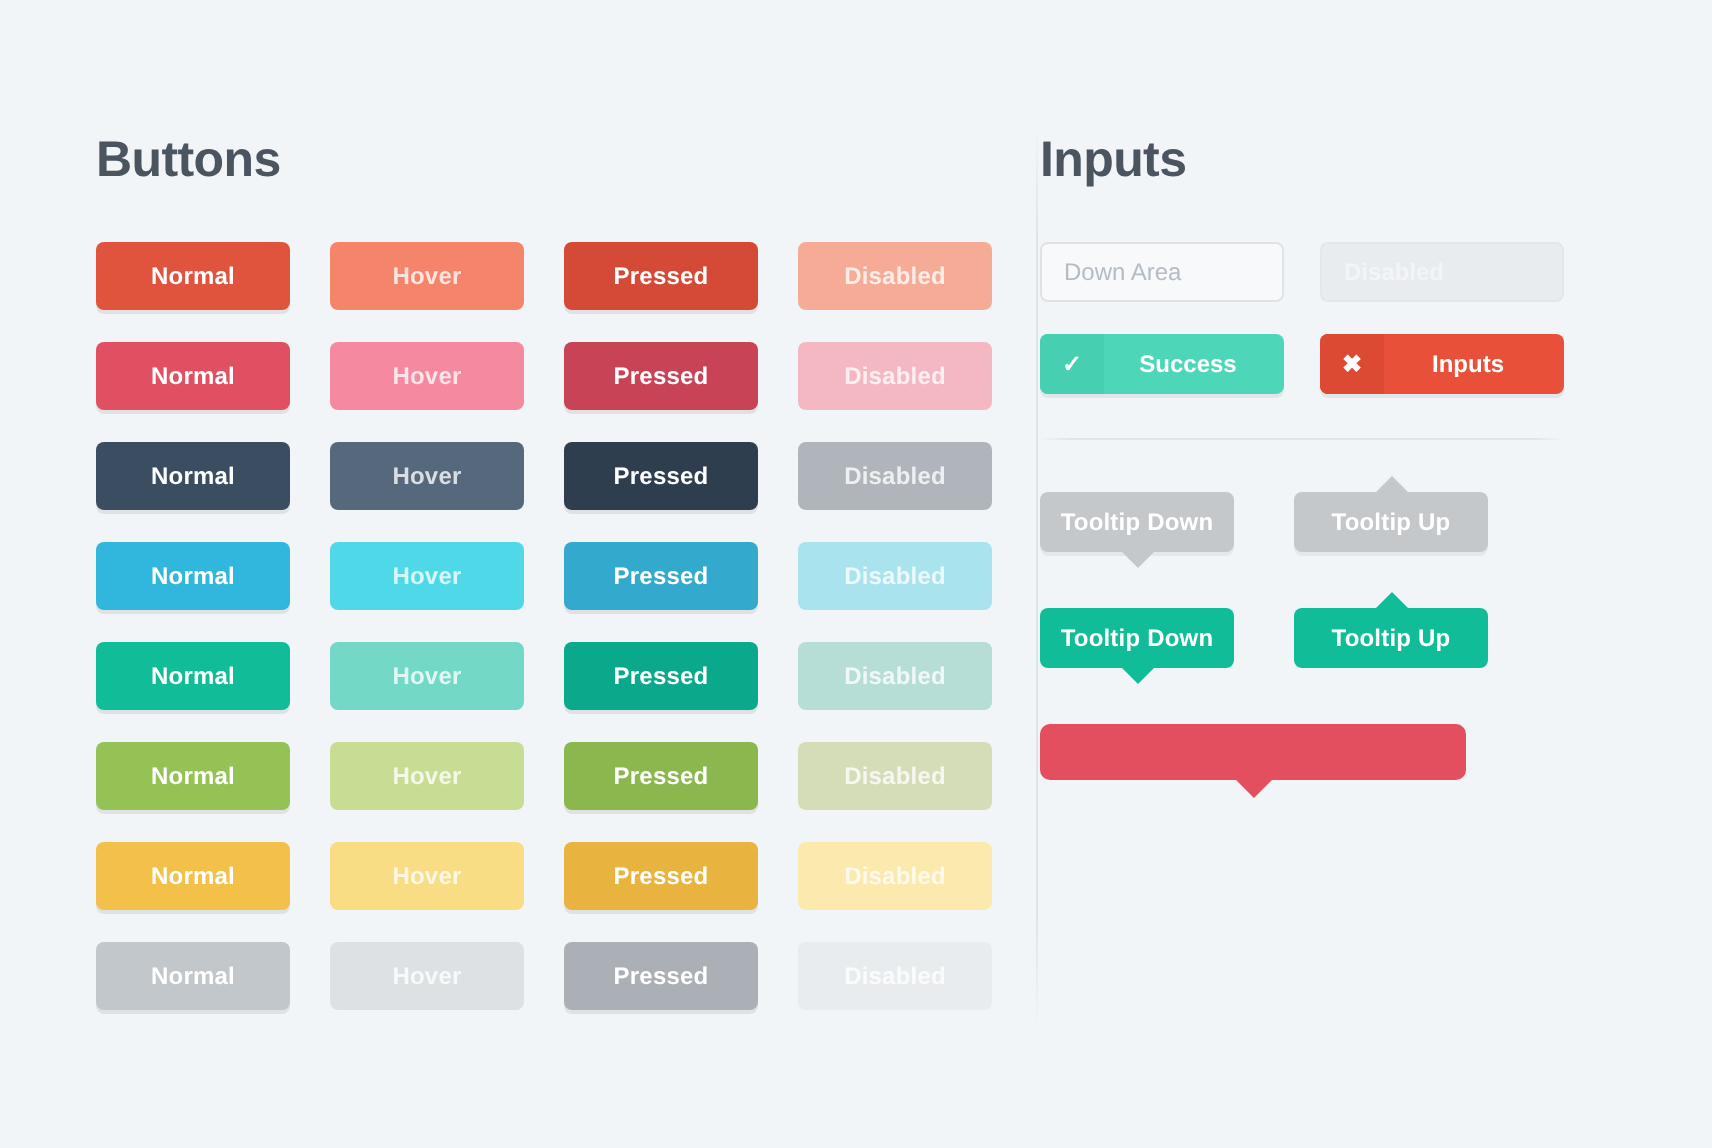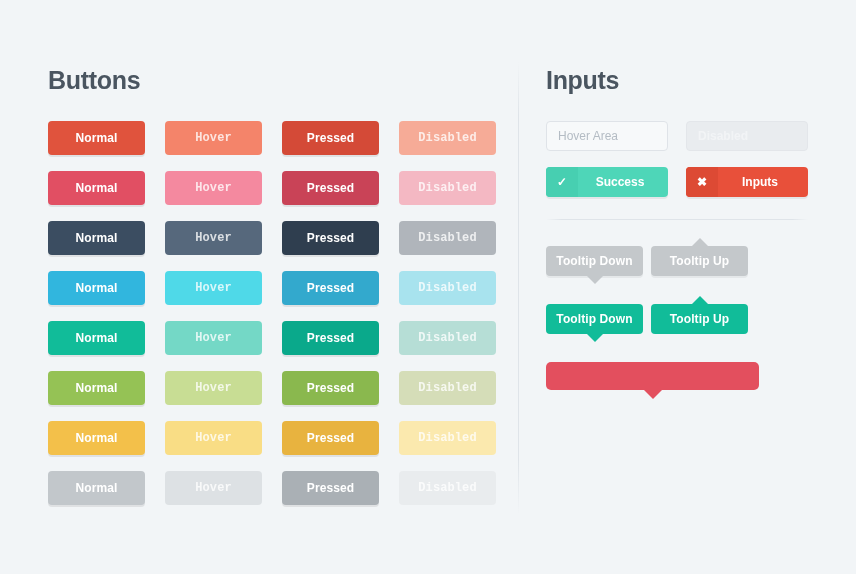--- a/index.html
+++ b/index.html
@@ -28,32 +28,32 @@
     border-radius: 4px;
     display: flex; align-items: center; justify-content: center;
     font-size: 12px; font-weight: bold;
     color: #ffffff;
     border: none;
     font-family: "Liberation Sans", sans-serif;
     letter-spacing: 0.1px;
     user-select: none;
   }
   .btn.shadowed { box-shadow: 0 2px 0 rgba(0,0,0,0.08); }
-  .btn.faded { color: rgba(255,255,255,0.78); font-family: Liberation Mono, monospace; }
+  .btn.faded { color: rgba(255,255,255,0.78); }
 
   
   .v-divider {
     position: absolute;
     left: 518px; top: 62px;
     width: 1px; height: 452px;
     background: linear-gradient(to bottom, rgba(222,227,232,0), #dfe4e9 12%, #dfe4e9 88%, rgba(222,227,232,0));
   }
 
   
-  .right-col { position: absolute; left: 546px; top: 66px; width: 262px; }
+  .right-col { position: absolute; left: 520px; top: 66px; width: 262px; }
 
   .input-grid { margin-top: 26px; }
   .input-row { display: flex; gap: 18px; margin-bottom: 16px; }
 
   .text-input {
     width: 122px; height: 30px;
     border-radius: 4px;
     background: #f7f9fa;
     border: 1px solid #dfe3e8;
     display: flex; align-items: center;
@@ -94,21 +94,21 @@
 
   
   .h-divider {
     margin-top: 22px; margin-bottom: 22px;
     height: 1px;
     background: linear-gradient(to right, rgba(222,227,232,0), #dfe4e9 6%, #dfe4e9 94%, rgba(222,227,232,0));
   }
 
   
   .tip-grid { margin-top: 26px; }
-  .tip-row { display: flex; gap: 8px; margin-bottom: 28px; }
+  .tip-row { display: flex; gap: 30px; margin-bottom: 28px; }
 
   .tooltip {
     position: relative;
     width: 97px; height: 30px;
     border-radius: 4px;
     display: flex; align-items: center; justify-content: center;
     font-size: 12px; font-weight: bold; color: #ffffff;
     letter-spacing: 0.1px;
   }
   .tooltip.grey { background: #c4c8cb; box-shadow: 0 2px 0 rgba(0,0,0,0.05); }
@@ -213,21 +213,21 @@
 
   <div class="v-divider"></div>
 
   <div class="right-col">
 
     <div>
       <div class="section-title">Inputs</div>
       <div class="input-grid">
         <div class="input-row">
           <div class="text-input">
-            <span>Hover Area</span>
+            <span>Down Area</span>
           </div>
           <div class="text-input disabled">
             <span>Disabled</span>
           </div>
         </div>
         <div class="input-row">
           <div class="status-field success">
             <span class="ico">✓</span>
             <span class="lbl">Success</span>
           </div>

